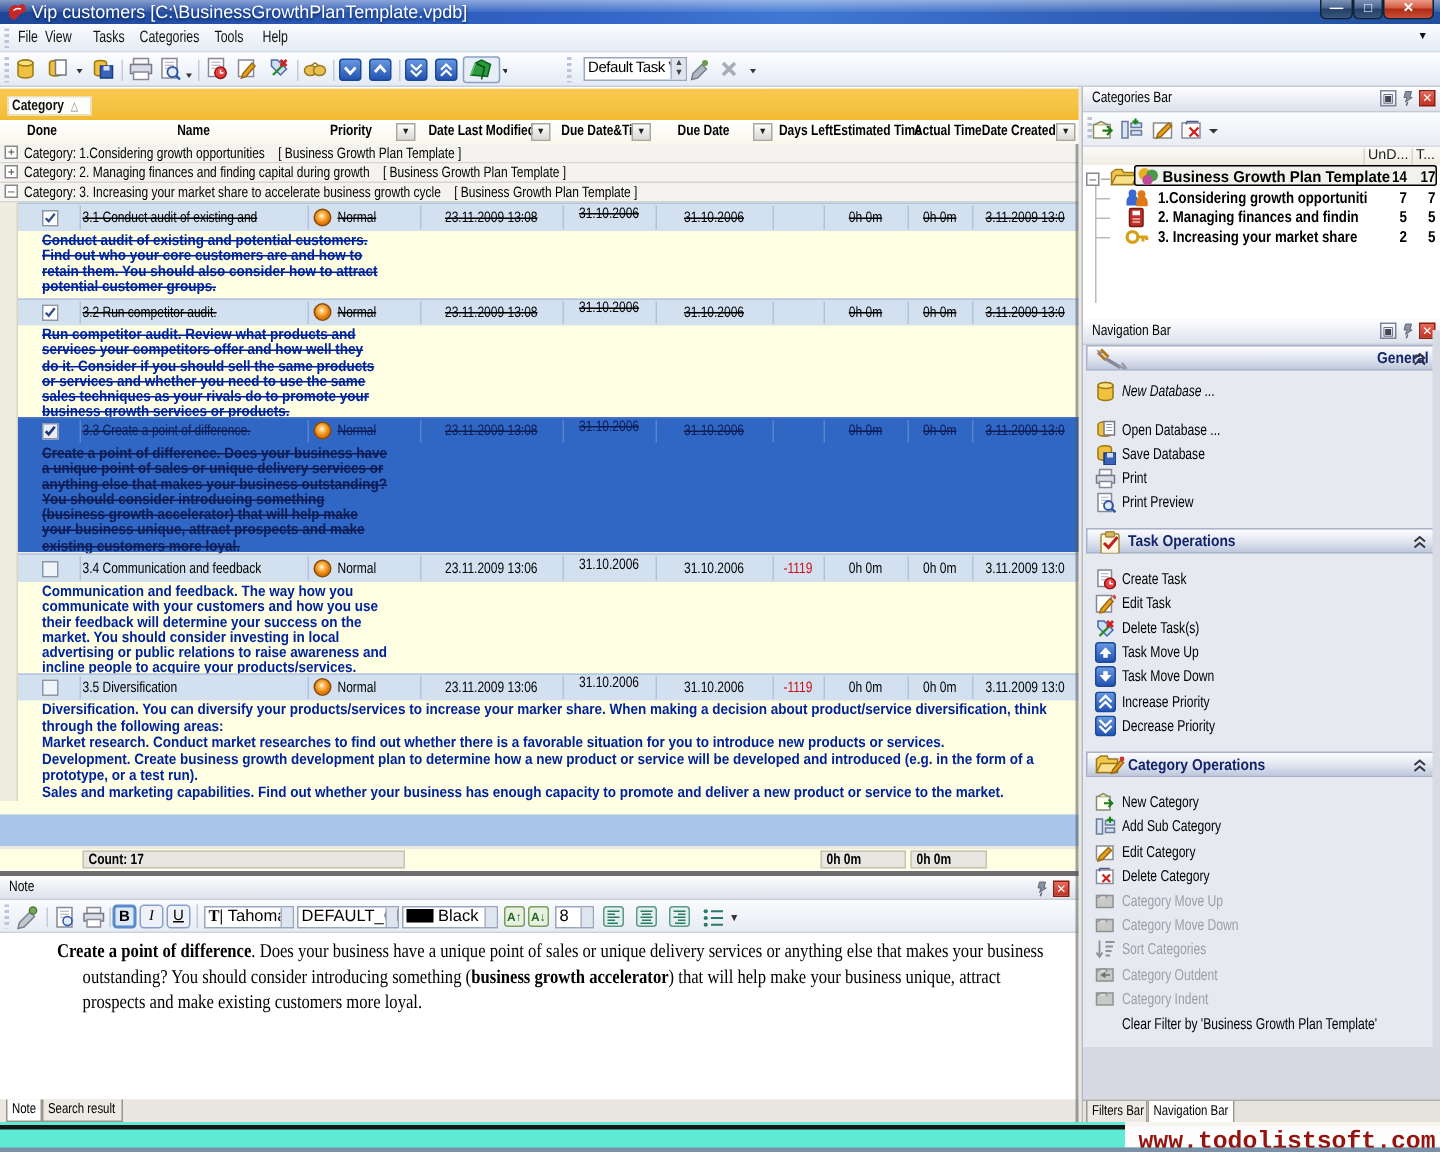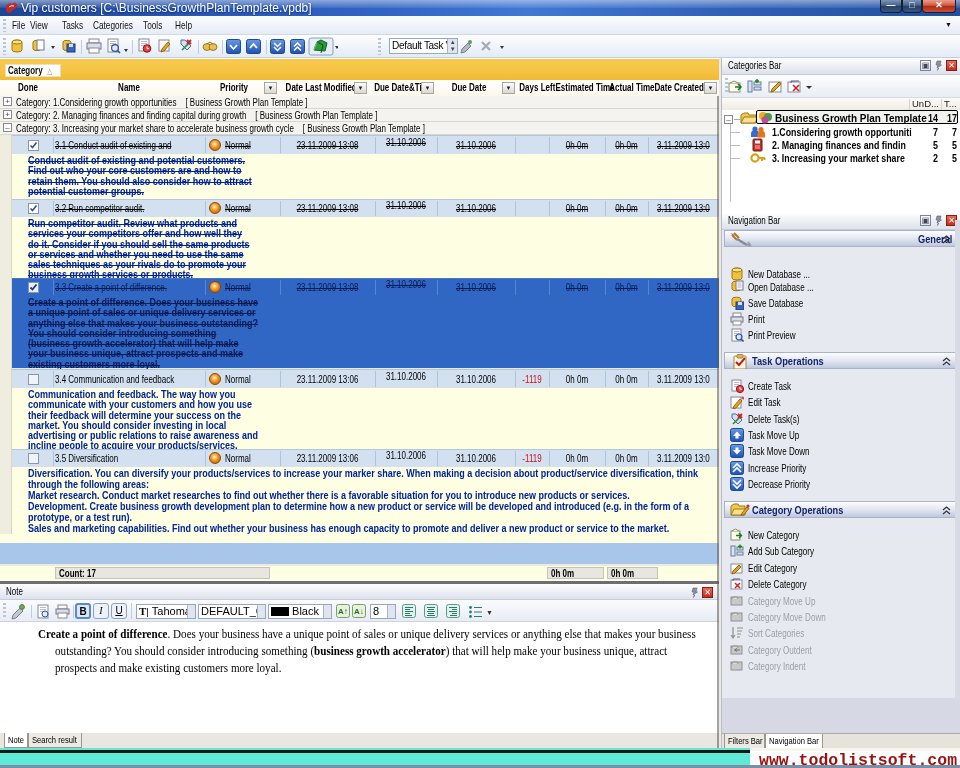--- a/index.html
+++ b/index.html
@@ -570,21 +570,21 @@
   <div class="sechead" style="top:0;text-align:right;"><span class="sht">General</span><svg class="chev" width="9" height="9" viewBox="0 0 9 9">
           <path d="M1 4 l3.5 -3 l3.5 3 M1 8 l3.5 -3 l3.5 3" stroke="#334" stroke-width="1.3" fill="none"></path>
         </svg>
    <svg class="abs" style="left:5px;top:1px;" width="22" height="15" viewBox="0 0 22 15">
           <path d="M2 3 l5 5 M4 1 l5 5" stroke="#b87818" stroke-width="2"></path>
           <path d="M1 1 l4 2 l-2 2 z" fill="#888"></path>
           <path d="M7 7 l10 6" stroke="#889" stroke-width="2.4"></path>
           <path d="M16 12 l4 2 M18 10 l3 4" stroke="#99a" stroke-width="1.6"></path>
         </svg>
   </div>
-  <div class="navitem" style="top:37px;">
+  <div class="navitem" style="top:24px;font-style:italic;">
         <svg class="ic" viewBox="0 0 14 14">
           <path d="M2 3 a5 2 0 0 1 10 0 v8 a5 2 0 0 1 -10 0 z" fill="#f0c040" stroke="#9a7a10"></path>
           <ellipse cx="7" cy="3" rx="5" ry="2" fill="#fbe080" stroke="#9a7a10"></ellipse>
         </svg>
         <span class="tx">New Database ...</span>
       </div>
   <div class="navitem" style="top:66px;">
         <svg class="ic" viewBox="0 0 14 14">
           <path d="M2 3 a4.5 1.8 0 0 1 9 0 v6 a4.5 1.8 0 0 1 -9 0 z" fill="#f0c040" stroke="#9a7a10"></path>
           <rect x="6" y="6" width="8" height="8" fill="#3a62b8" stroke="#1a3a80"></rect>
@@ -751,20 +751,23 @@
           <path d="M10 7 h-5 M7 5.5 l-2.5 1.5 l2.5 1.5" stroke="#707070" fill="none"></path>
         </svg>
         <span class="tx">Category Outdent</span>
       </div>
   <div class="navitem dis" style="top:429px;">
         <svg class="ic" viewBox="0 0 14 14">
           <rect x="1" y="3" width="11" height="8" fill="#c8c8c8" stroke="#909090"></rect>
           <path d="M1 5 l3 -2 h3 l1 2" fill="#d8d8d8" stroke="#909090"></path>
         </svg>
         <span class="tx">Category Indent</span>
+      </div>
+  <div class="navitem" style="top:446px;">
+        <span class="tx">Clear Filter by 'Business Growth Plan Template'</span>
       </div>
   <div class="abs" style="left:0px;top:468px;width:239px;height:35px;background:#d6d9e3;"></div>
   <svg width="0" height="0">
         <defs>
           <linearGradient id="gbl" x1="0" y1="0" x2="0" y2="1">
             <stop offset="0" stop-color="#6a9ae0"></stop>
             <stop offset="1" stop-color="#2050b0"></stop>
           </linearGradient>
         </defs>
       </svg>

